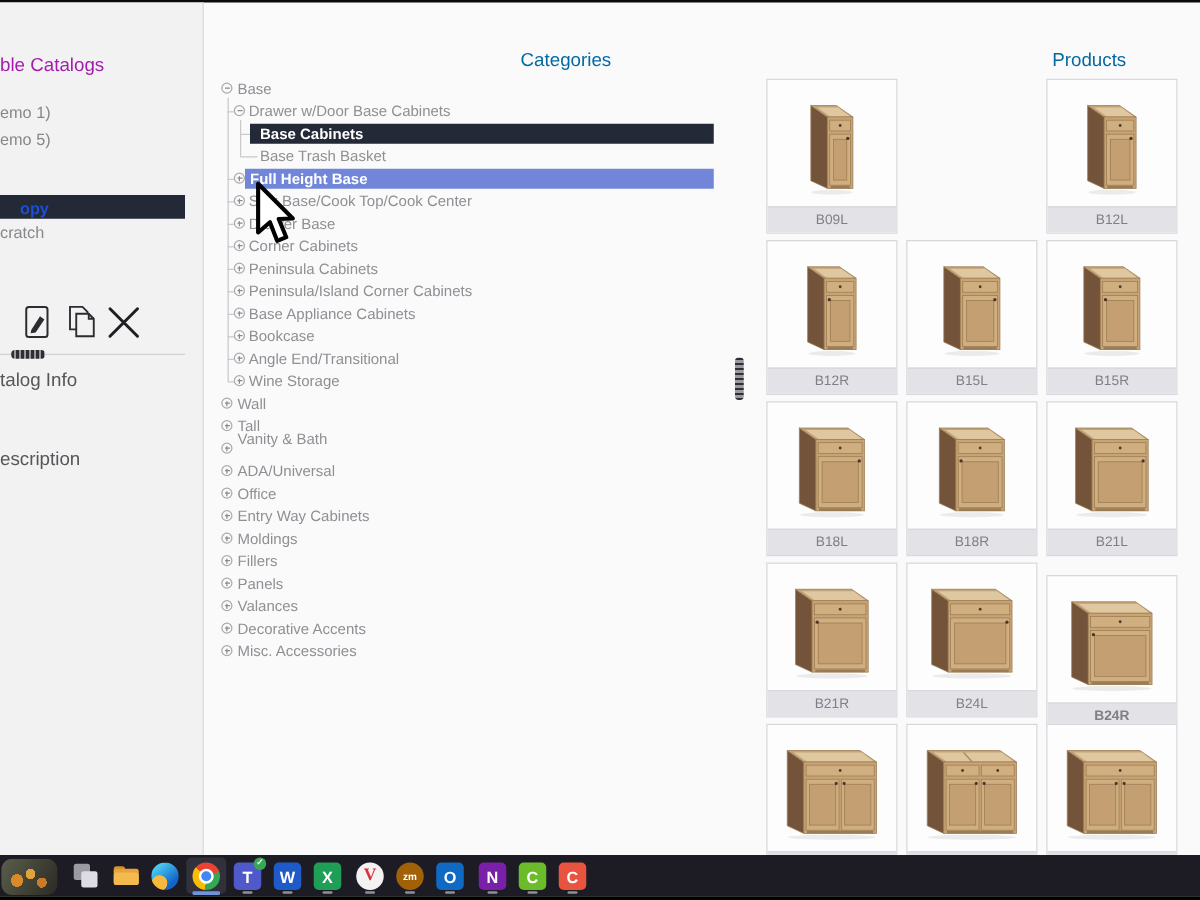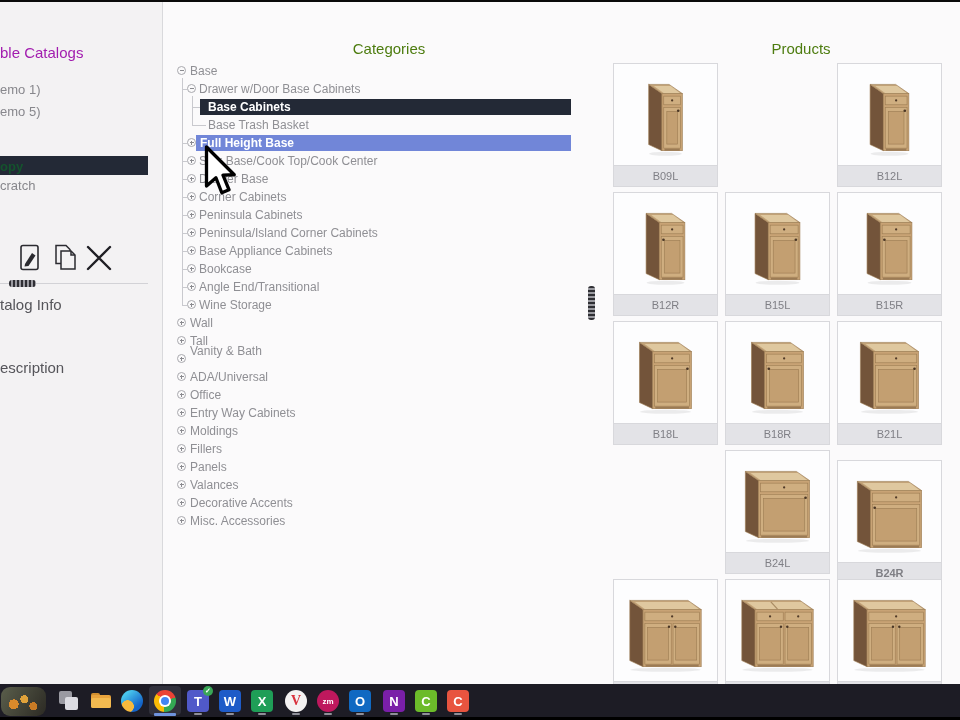--- a/index.html
+++ b/index.html
@@ -10,29 +10,29 @@
 
   
   #top-edge{left:0;top:0;width:960px;height:2px;background:#0a0a0a;}
   #bottom-edge{left:0;top:717px;width:960px;height:3px;background:#000;z-index:12;}
 
   
   #sidebar{left:0;top:2px;width:162px;height:684px;background:#f3f2f3;border-right:1px solid #d9d9dc;}
   #sb-title{left:0;top:44px;font-size:15px;color:#a21caf;white-space:nowrap;}
   .sb-item{left:0;font-size:13px;color:#87878c;white-space:nowrap;}
   #sb-sel-bar{left:0;top:156px;width:148px;height:19px;background:#232936;}
-  #sb-sel-label{left:0;top:159px;font-size:13px;font-weight:bold;color:#14532d;white-space:nowrap;}
+  #sb-sel-label{left:0;top:159px;font-size:13px;font-weight:bold;color:#1d4ed8;white-space:nowrap;padding-left:16px;}
   .sb-link{left:0;font-size:15px;color:#55555a;white-space:nowrap;}
   #sb-divider{left:0;top:283px;width:148px;height:1px;background:#d2d2d6;}
   #sb-grip{left:9px;top:280px;width:27px;height:7px;border-radius:3px;
            background:repeating-linear-gradient(90deg,#2e2e33 0 2px,#9a9aa0 2px 4px);}
   .sb-icon{top:244px;cursor:pointer;}
 
   
-  .panel-header{font-size:15px;color:#4d7c0f;text-align:center;width:200px;}
+  .panel-header{font-size:15px;color:#0369a1;text-align:right;width:200px;}
   #cat-header{left:289px;top:40px;}
   #prod-header{left:701px;top:40px;}
   .conn{position:absolute;background:#c9c9ce;}
   .exp{position:absolute;width:9px;height:9px;border:1px solid #a9a9ae;border-radius:50%;box-sizing:border-box;}
   .exp::before{content:"";position:absolute;left:1.5px;top:3px;width:4px;height:1px;background:#8a8a8f;}
   .exp.plus::after{content:"";position:absolute;left:3px;top:1.5px;width:1px;height:4px;background:#8a8a8f;}
   .tlbl{position:absolute;font-size:12px;color:#8f8f94;white-space:nowrap;line-height:14px;}
   .tlbl.sel{color:#ffffff;font-weight:bold;}
   .hl{position:absolute;height:16px;}
   .hl.dark{background:#232936;}
@@ -318,20 +318,36 @@
             <rect x="34.5" y="29" width="44" height="56" fill="#c8a375" stroke="#9c7c52" stroke-width="0.6"></rect>
             <rect x="36.3" y="31.5" width="40.4" height="8.5" fill="#cfae80" stroke="#9c7c52" stroke-width="0.6"></rect>
             <circle cx="56.5" cy="35.7" r="1.1" fill="#503a27"></circle>
             <rect x="36.3" y="42.5" width="40.4" height="40" fill="#cfae80" stroke="#9c7c52" stroke-width="0.6"></rect>
             <rect x="39.3" y="46.5" width="34.4" height="32" fill="#c39f71" stroke="#9c7c52" stroke-width="0.6"></rect>
             <circle cx="74.5" cy="45.8" r="1.3" fill="#4a3625"></circle>
             <rect x="37" y="83" width="39" height="2" fill="#9b7b55"></rect>
           </svg></div>
         <div class="plbl">B21L</div>
       </div>
+      <div class="card" style="left: 613px; top: 450px;">
+        <div class="img"><svg width="103" height="102" viewBox="0 0 100 100">
+            <ellipse cx="50" cy="88" rx="28" ry="2" fill="rgba(0,0,0,0.07)"></ellipse>
+            <polygon points="34.5,29 34.5,85 21.5,79 21.5,20" fill="#73543a" stroke="#9c7c52" stroke-width="0.6"></polygon>
+            <polygon points="34.5,29 78.5,29 65.5,20 21.5,20" fill="#c2a277" stroke="#9c7c52" stroke-width="0.6"></polygon>
+            <polygon points="36.5,28.6 76.5,28.6 67,21.5 26.5,21.5" fill="#dfc89f"></polygon>
+            <rect x="34.5" y="29" width="44" height="56" fill="#c8a375" stroke="#9c7c52" stroke-width="0.6"></rect>
+            <rect x="36.3" y="31.5" width="40.4" height="8.5" fill="#cfae80" stroke="#9c7c52" stroke-width="0.6"></rect>
+            <circle cx="56.5" cy="35.7" r="1.1" fill="#503a27"></circle>
+            <rect x="36.3" y="42.5" width="40.4" height="40" fill="#cfae80" stroke="#9c7c52" stroke-width="0.6"></rect>
+            <rect x="39.3" y="46.5" width="34.4" height="32" fill="#c39f71" stroke="#9c7c52" stroke-width="0.6"></rect>
+            <circle cx="38.5" cy="45.8" r="1.3" fill="#4a3625"></circle>
+            <rect x="37" y="83" width="39" height="2" fill="#9b7b55"></rect>
+          </svg></div>
+        <div class="plbl">B21R</div>
+      </div>
       <div class="card" style="left: 725px; top: 450px;">
         <div class="img"><svg width="103" height="102" viewBox="0 0 100 100">
             <ellipse cx="50" cy="88" rx="31" ry="2" fill="rgba(0,0,0,0.07)"></ellipse>
             <polygon points="31.5,29 31.5,85 18.5,79 18.5,20" fill="#73543a" stroke="#9c7c52" stroke-width="0.6"></polygon>
             <polygon points="31.5,29 81.5,29 68.5,20 18.5,20" fill="#c2a277" stroke="#9c7c52" stroke-width="0.6"></polygon>
             <polygon points="33.5,28.6 79.5,28.6 70,21.5 23.5,21.5" fill="#dfc89f"></polygon>
             <rect x="31.5" y="29" width="50" height="56" fill="#c8a375" stroke="#9c7c52" stroke-width="0.6"></rect>
             <rect x="33.3" y="31.5" width="46.4" height="8.5" fill="#cfae80" stroke="#9c7c52" stroke-width="0.6"></rect>
             <circle cx="56.5" cy="35.7" r="1.1" fill="#503a27"></circle>
             <rect x="33.3" y="42.5" width="46.4" height="40" fill="#cfae80" stroke="#9c7c52" stroke-width="0.6"></rect>
@@ -461,21 +477,21 @@
     <div class="tb-underline" style="left: 258px;"></div>
     <div class="tb-item" style="left: 251px; position: absolute;">
       <div class="tile" style="background:#1f9e57">X</div>
     </div>
     <div class="tb-underline" style="left: 292px;"></div>
     <div class="tb-item" style="left: 285px;">
       <div class="vcircle">V</div>
     </div>
     <div class="tb-underline" style="left: 324px;"></div>
     <div class="tb-item" style="left: 317px;">
-      <div class="circle" style="background:#be185d;font-size:8px">zm</div>
+      <div class="circle" style="background:#a16207;font-size:8px">zm</div>
     </div>
     <div class="tb-underline" style="left: 356px;"></div>
     <div class="tb-item" style="left: 349px; position: absolute;">
       <div class="tile" style="background:#1069c2">O</div>
     </div>
     <div class="tb-underline" style="left: 390px;"></div>
     <div class="tb-item" style="left: 383px; position: absolute;">
       <div class="tile" style="background:#7a1fa8">N</div>
     </div>
     <div class="tb-underline" style="left: 422px;"></div>

